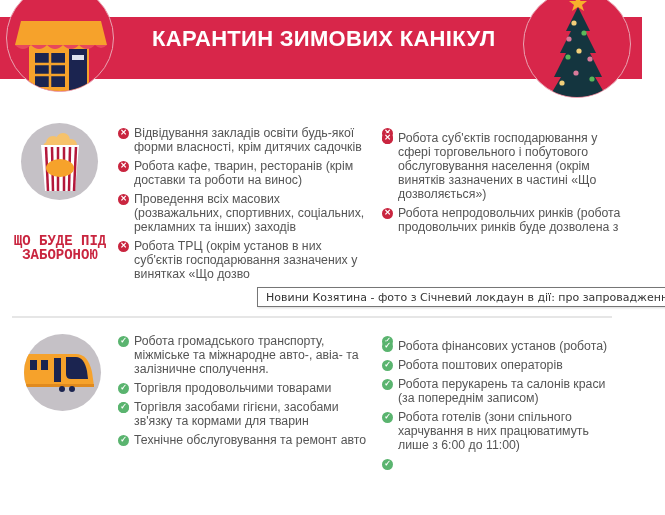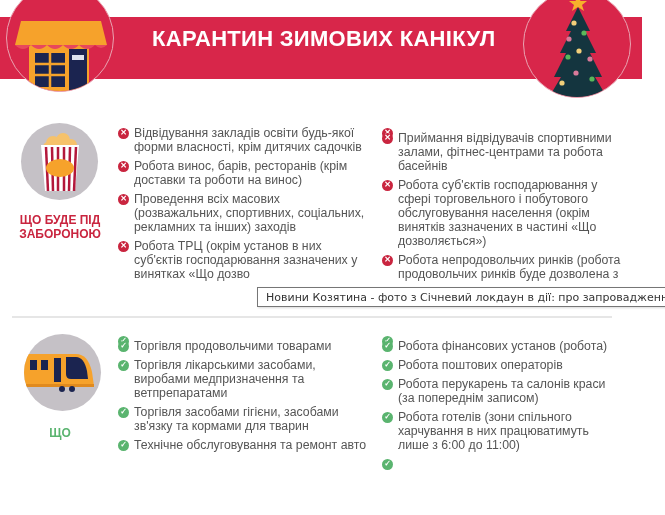--- a/index.html
+++ b/index.html
@@ -30,22 +30,22 @@
 
   
   .section-icon {
     position: absolute; width: 77px; height: 77px; border-radius: 50%;
     background: #c5c1c6; overflow: hidden;
   }
   .icon-ban { left: 21px; top: 123px; }
   .icon-allow { left: 24px; top: 334px; }
 
   .section-label {
-    position: absolute; text-align: center; font-family: Liberation Sans, sans-serif;
-    font-weight: bold; font-size: 12px; line-height: 14px; white-space: nowrap;
+    position: absolute; text-align: center; font-family: Liberation Mono, monospace;
+    font-weight: bold; font-size: 14px; line-height: 14px; white-space: nowrap; margin-top: 21px;
   }
   .label-ban { left: 8px; top: 213px; width: 104px; color: #c9253f; }
   .label-allow { left: 4px; top: 426px; width: 112px; color: #5ab46f; }
 
   .col { position: absolute; }
   .col-ban-left { left: 118px; top: 126px; width: 252px; }
   .col-ban-right { left: 382px; top: 126px; width: 240px; }
   .col-allow-left { left: 118px; top: 334px; width: 252px; }
   .col-allow-right { left: 382px; top: 334px; width: 240px; }
 
@@ -134,39 +134,38 @@
   <div>ЗАБОРОНОЮ</div>
 </div>
 
 <div class="col col-ban-left">
   <div class="item">
     <span class="bullet bullet-x">✕</span>
     <span>Відвідування закладів освіти будь-якої форми власності, крім дитячих садочків</span>
   </div>
   <div class="item">
     <span class="bullet bullet-x">✕</span>
-    <span>Робота винос, барів, ресторанів (крім доставки та роботи на винос)</span>
+    <span>Робота кафе, тварин, ресторанів (крім доставки та роботи на винос)</span>
   </div>
   <div class="item">
     <span class="bullet bullet-x">✕</span>
     <span>Проведення всіх масових (розважальних, спортивних, соціальних, рекламних та інших) заходів</span>
   </div>
   <div class="item">
     <span class="bullet bullet-x">✕</span>
     <span>Робота ТРЦ (окрім установ в них суб'єктів господарювання зазначених у винятках «Що дозво</span>
   </div>
 </div>
 
 <div class="col col-ban-right">
   <div class="item">
     <span class="bullet bullet-x">✕</span>
   </div>
   <div class="item">
     <span class="bullet bullet-x">✕</span>
-    <span>Приймання відвідувачів спортивними залами, фітнес-центрами та робота басейнів</span>
   </div>
   <div class="item">
     <span class="bullet bullet-x">✕</span>
     <span>Робота суб'єктів господарювання у сфері торговельного і побутового обслуговування населення (окрім винятків зазначених в частині «Що дозволяється»)</span>
   </div>
   <div class="item">
     <span class="bullet bullet-x">✕</span>
     <span>Робота непродовольчих ринків (робота продовольчих ринків буде дозволена з</span>
   </div>
 </div>
@@ -179,34 +178,33 @@
     <rect x="6" y="26" width="7" height="10" fill="#1b2450"></rect>
     <rect x="17" y="26" width="7" height="10" fill="#1b2450"></rect>
     <rect x="30" y="24" width="7" height="24" fill="#1b2450"></rect>
     <path d="M42 23 H52 q8 0 11 14 l1 8 H47 q-5 0 -5 -5 Z" fill="#1b2450"></path>
     <rect x="0" y="50" width="70" height="3" fill="#e08a1e"></rect>
     <circle cx="38" cy="55" r="3" fill="#1b2450"></circle>
     <circle cx="48" cy="55" r="3" fill="#1b2450"></circle>
   </svg>
 </div>
 <div class="section-label label-allow">
-  <div>ЩО</div>
 </div>
 
 <div class="col col-allow-left">
   <div class="item">
     <span class="bullet bullet-check">✓</span>
+    <span>Робота громадського транспорту, міжміське та міжнародне авто-, авіа- та залізничне сполучення.</span>
   </div>
   <div class="item">
     <span class="bullet bullet-check">✓</span>
     <span>Торгівля продовольчими товарами</span>
   </div>
   <div class="item">
     <span class="bullet bullet-check">✓</span>
-    <span>Торгівля лікарськими засобами, виробами медпризначення та ветпрепаратами</span>
   </div>
   <div class="item">
     <span class="bullet bullet-check">✓</span>
     <span>Торгівля засобами гігієни, засобами зв'язку та кормами для тварин</span>
   </div>
   <div class="item">
     <span class="bullet bullet-check">✓</span>
     <span>Технічне обслуговування та ремонт авто</span>
   </div>
 </div>

